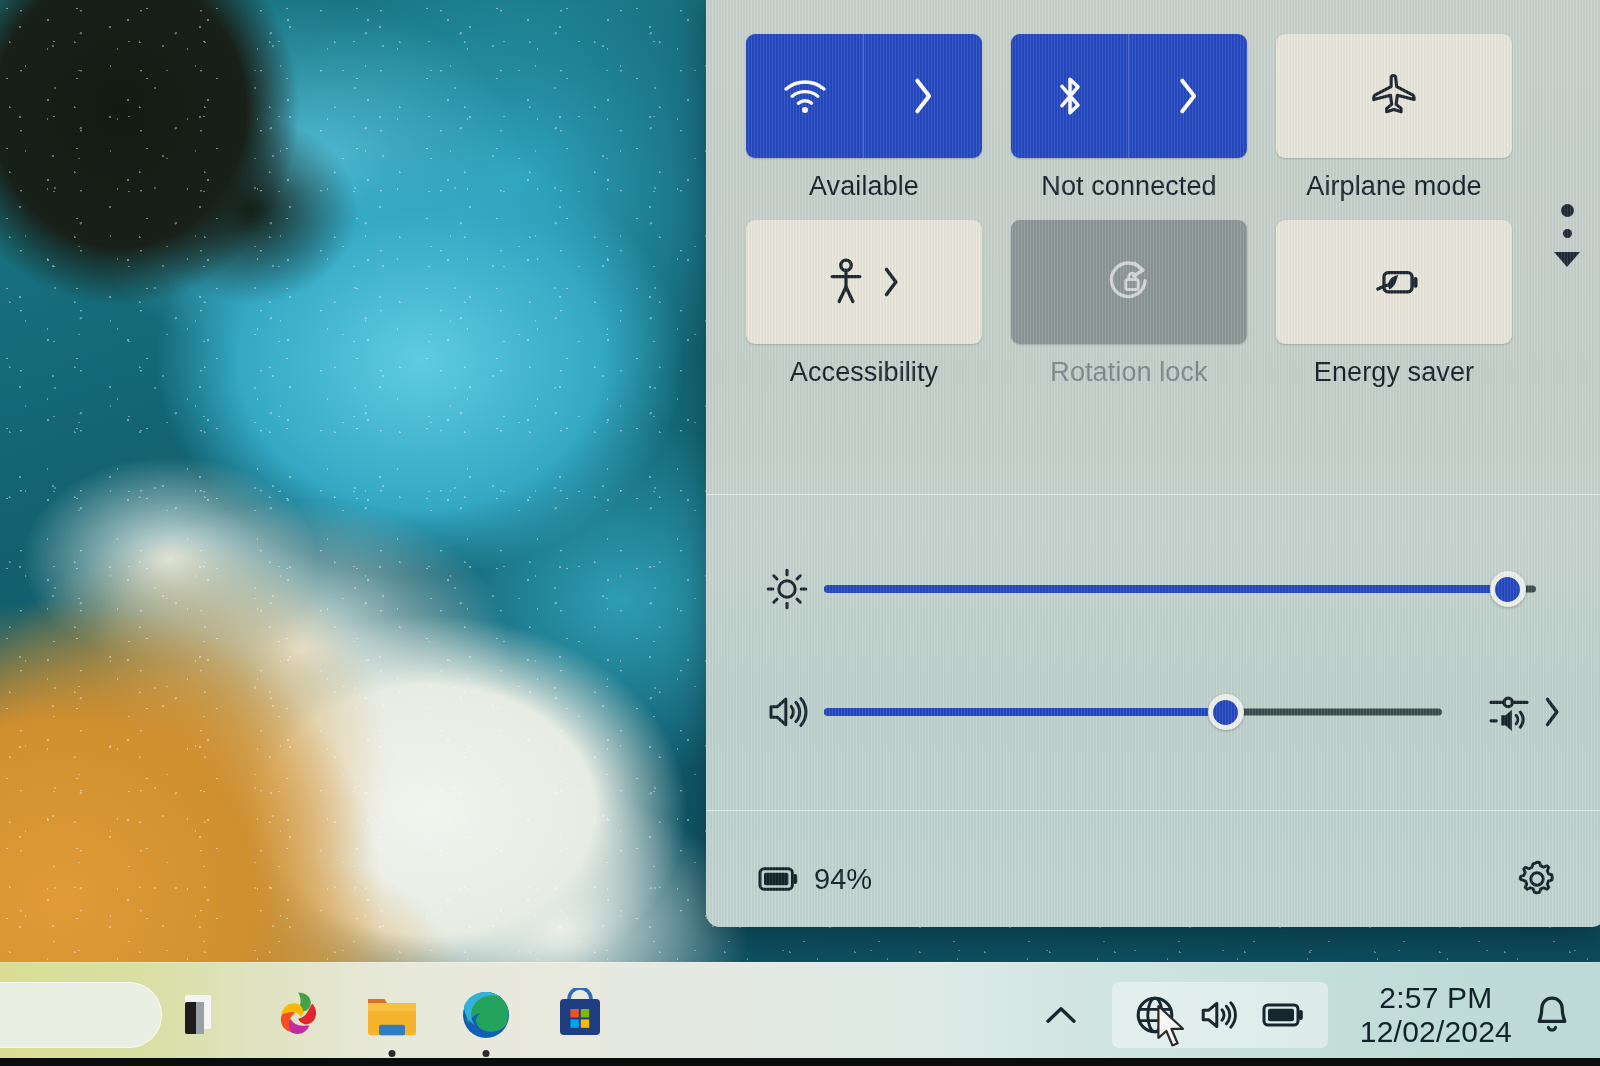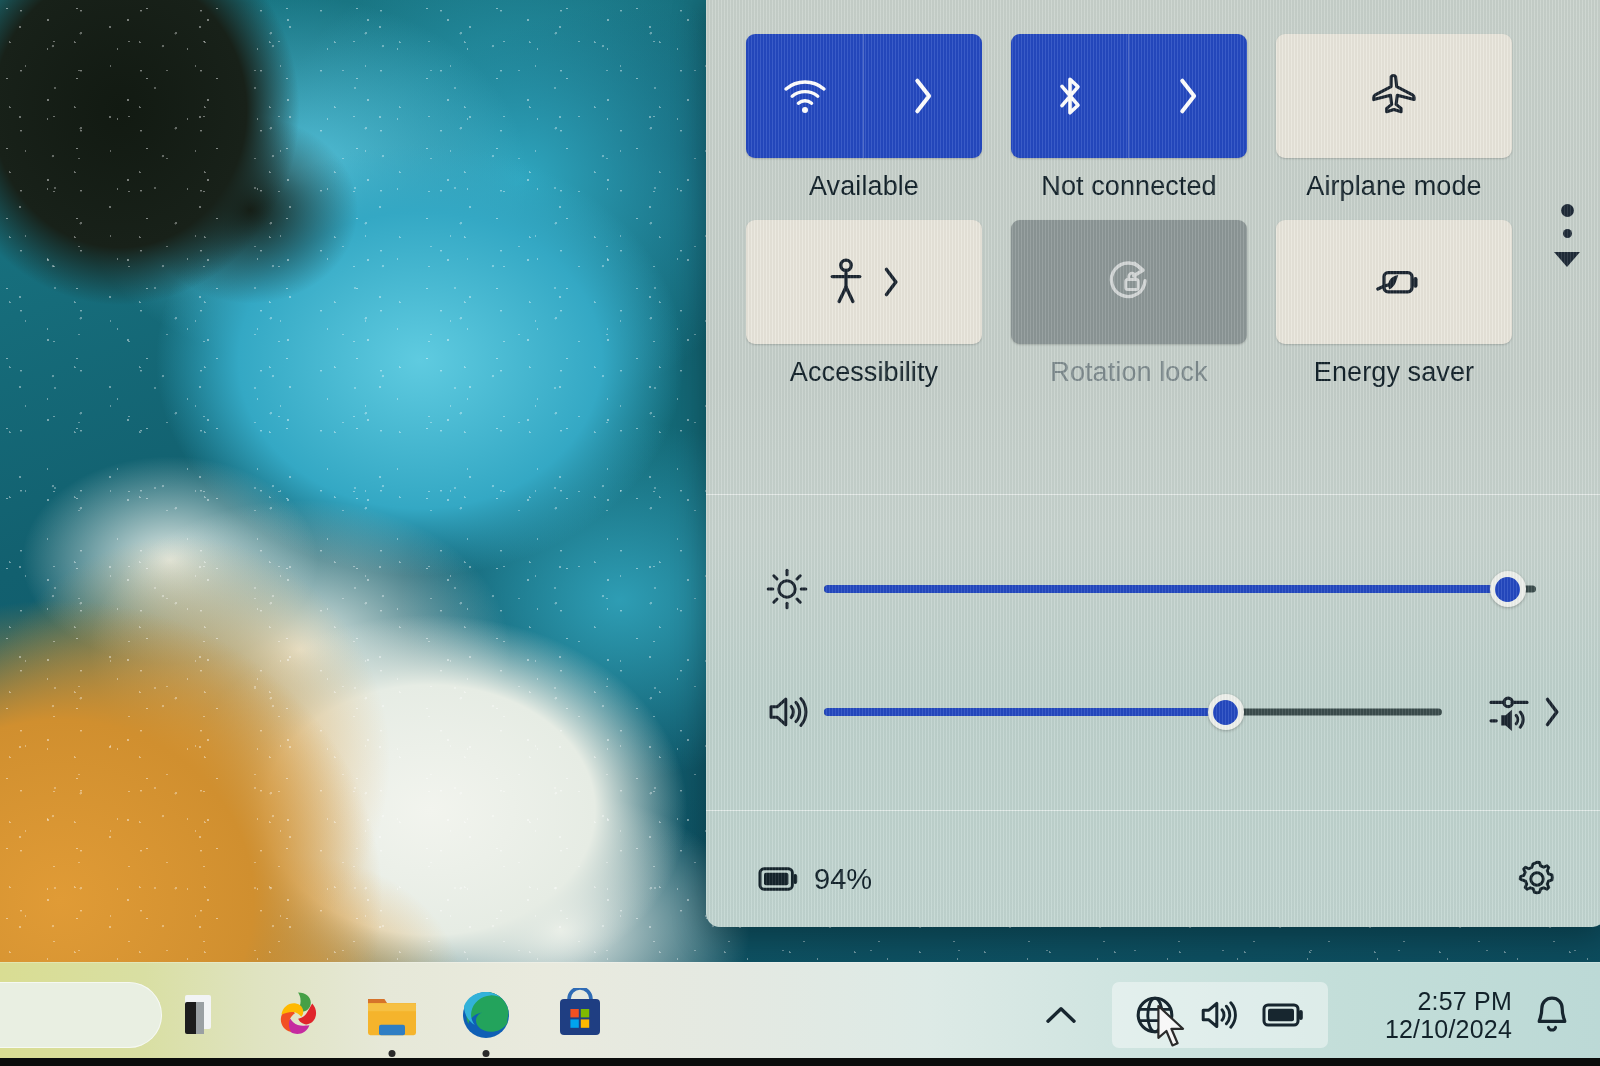--- a/index.html
+++ b/index.html
@@ -316,23 +316,23 @@
     padding: 12px 22px;
     background: rgba(255,255,255,.42);
     border-radius: 7px;
     margin-left: 22px;
     position: relative;
   }
 
   .tb-clock {
     position: absolute;
     right: 88px;
-    text-align: right;
+    text-align: center;
     line-height: 1.12;
-    font-size: 25px;
+    font-size: 30px;
     color: #12222a;
     letter-spacing: .2px;
   }
   .tb-bell {
     position: absolute;
     right: 24px;
     width: 48px; height: 48px;
     display: flex; align-items: center; justify-content: center;
   }
 
@@ -639,21 +639,21 @@
             <rect x="1" y="1.5" width="17" height="10" rx="2" stroke="#17262f" stroke-width="1.5"></rect>
             <rect x="3" y="3.4" width="13" height="6.2" rx="1" fill="#17262f"></rect>
             <path d="M19.4 5v3" stroke="#17262f" stroke-width="2" stroke-linecap="round"></path>
           </svg>
         </span>
       </div>
     </div>
 
     <div class="tb-clock">
       <div>2:57 PM</div>
-      <div>12/10/2024</div>
+      <div>12/02/2024</div>
     </div>
 
     <span class="tb-bell">
       <svg width="40" height="44" viewBox="0 0 20 22" fill="none">
         <path d="M10 2.6c-3 0-5.1 2.2-5.1 5.2 0 4.3-1.3 5.4-1.3 6.4h12.8c0-1-1.3-2.1-1.3-6.4 0-3-2.1-5.2-5.1-5.2z" stroke="#17262f" stroke-width="1.6" stroke-linejoin="round"></path>
         <path d="M8.2 17.2a1.9 1.9 0 0 0 3.6 0" stroke="#17262f" stroke-width="1.5" stroke-linecap="round"></path>
       </svg>
     </span>
 
   </div>

